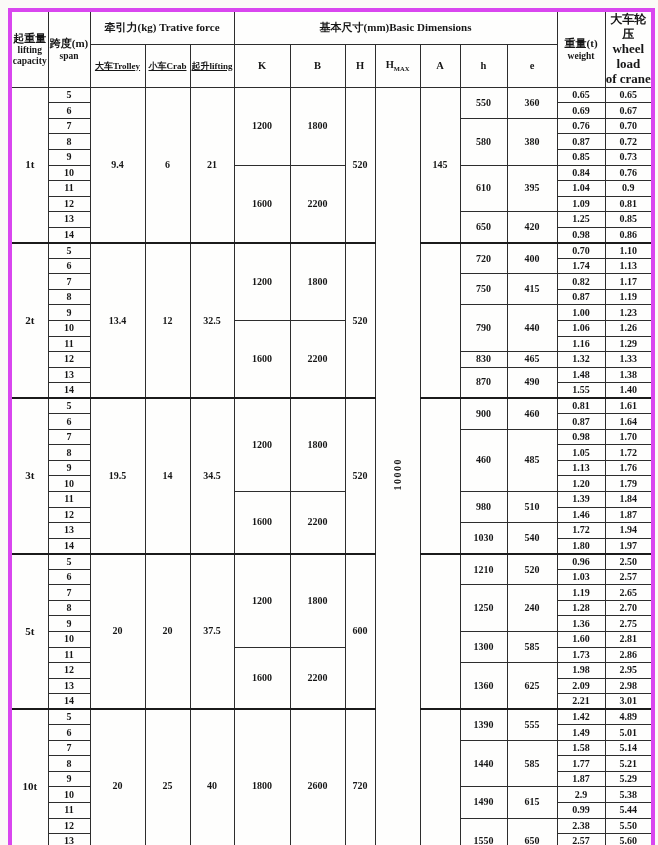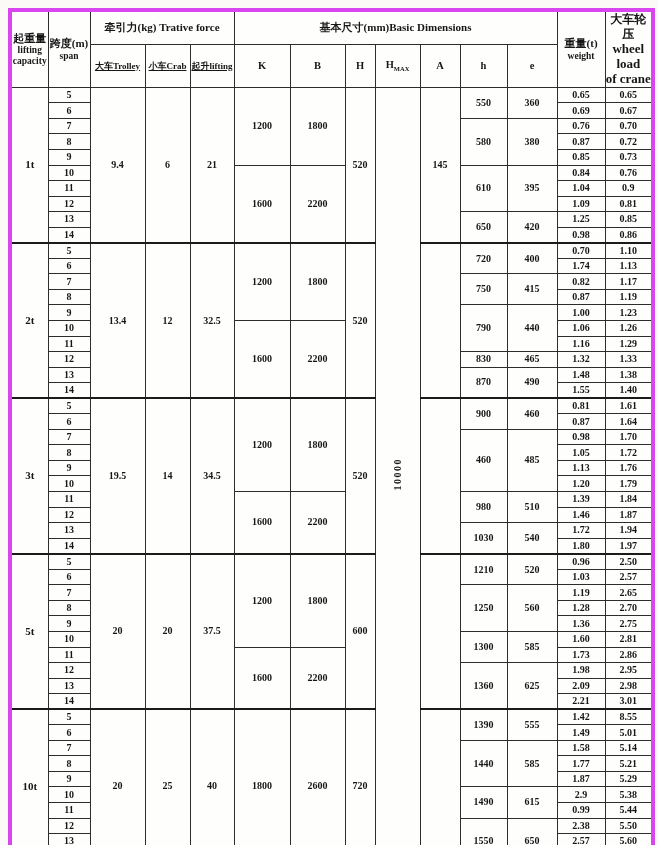--- a/index.html
+++ b/index.html
@@ -327,21 +327,21 @@
         <td>2.50</td>
       </tr>
       <tr>
         <td>6</td>
         <td>1.03</td>
         <td>2.57</td>
       </tr>
       <tr>
         <td>7</td>
         <td rowspan="3">1250</td>
-        <td rowspan="3">560</td>
+        <td rowspan="3">240</td>
         <td>1.19</td>
         <td>2.65</td>
       </tr>
       <tr>
         <td>8</td>
         <td>1.28</td>
         <td>2.70</td>
       </tr>
       <tr>
         <td>9</td>
@@ -385,21 +385,21 @@
         <td rowspan="10">20</td>
         <td rowspan="10">25</td>
         <td rowspan="10">40</td>
         <td rowspan="10">1800</td>
         <td rowspan="10">2600</td>
         <td rowspan="10">720</td>
         <td rowspan="10"></td>
         <td rowspan="2">1390</td>
         <td rowspan="2">555</td>
         <td>1.42</td>
-        <td>8.55</td>
+        <td>4.89</td>
       </tr>
       <tr>
         <td>6</td>
         <td>1.49</td>
         <td>5.01</td>
       </tr>
       <tr>
         <td>7</td>
         <td rowspan="3">1440</td>
         <td rowspan="3">585</td>

